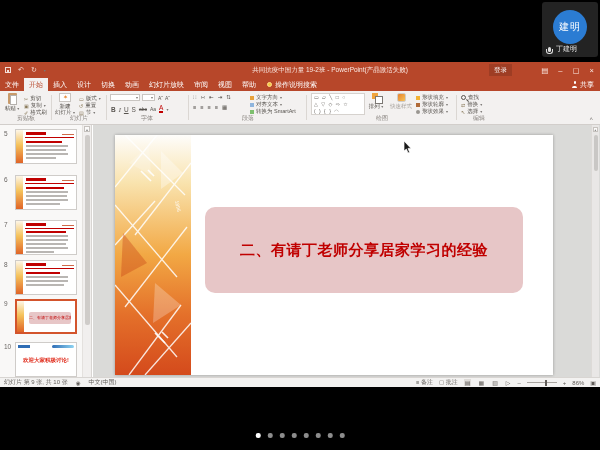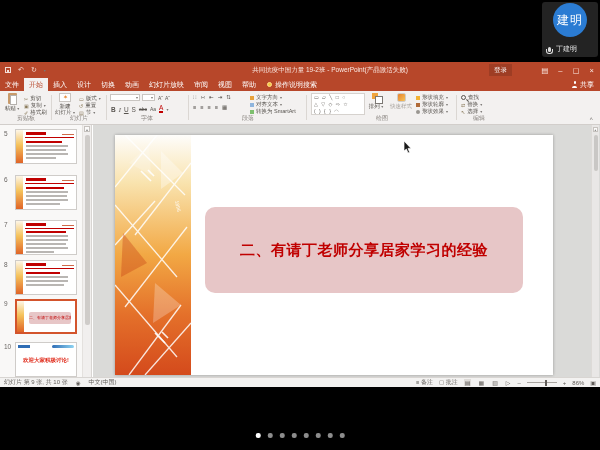--- a/index.html
+++ b/index.html
@@ -2,22 +2,22 @@
 <html><head>
 <meta charset="utf-8">
 <style>
   *{margin:0;padding:0;box-sizing:border-box;}
   html,body{width:600px;height:450px;overflow:hidden;background:#000;
     font-family:"Liberation Sans","DejaVu Sans",sans-serif;}
   .stage{position:relative;width:600px;height:450px;background:#000;}
 
   
   .tile{position:absolute;top:2px;right:2px;width:56px;height:55px;background:#232323;border-radius:3px;}
-  .avatar{position:absolute;top:1px;left:11px;width:34px;height:34px;border-radius:50%;
-    background:#2b7cd3;color:#fff;font-size:12px;display:flex;align-items:center;justify-content:center;letter-spacing:1px;}
+  .avatar{position:absolute;top:8px;left:11px;width:34px;height:34px;border-radius:50%;
+    background:#2b7cd3;color:#fff;font-size:10px;display:flex;align-items:center;justify-content:center;letter-spacing:1px;}
   .tile-name{position:absolute;left:6px;bottom:3px;display:flex;align-items:center;color:#e8e8e8;font-size:7px;white-space:nowrap;}
   .mic{width:3px;height:5px;background:#ddd;border-radius:1.5px;position:relative;margin-right:5px;}
   .mic::after{content:"";position:absolute;left:-2px;top:2px;width:5px;height:4px;border:1px solid #ddd;border-top:none;border-radius:0 0 3px 3px;}
 
   
   .ppt{position:absolute;top:62px;left:0;width:600px;height:325px;background:#fff;}
 
   .titlebar{position:absolute;top:0;left:0;right:0;height:16px;background:#b7472a;}
   .qat{position:absolute;left:5px;top:0;height:16px;display:flex;align-items:center;gap:7px;color:#f4ddd6;font-size:7px;}
   .ico-save{width:6px;height:6px;border:1px solid #f4ddd6;position:relative;}

